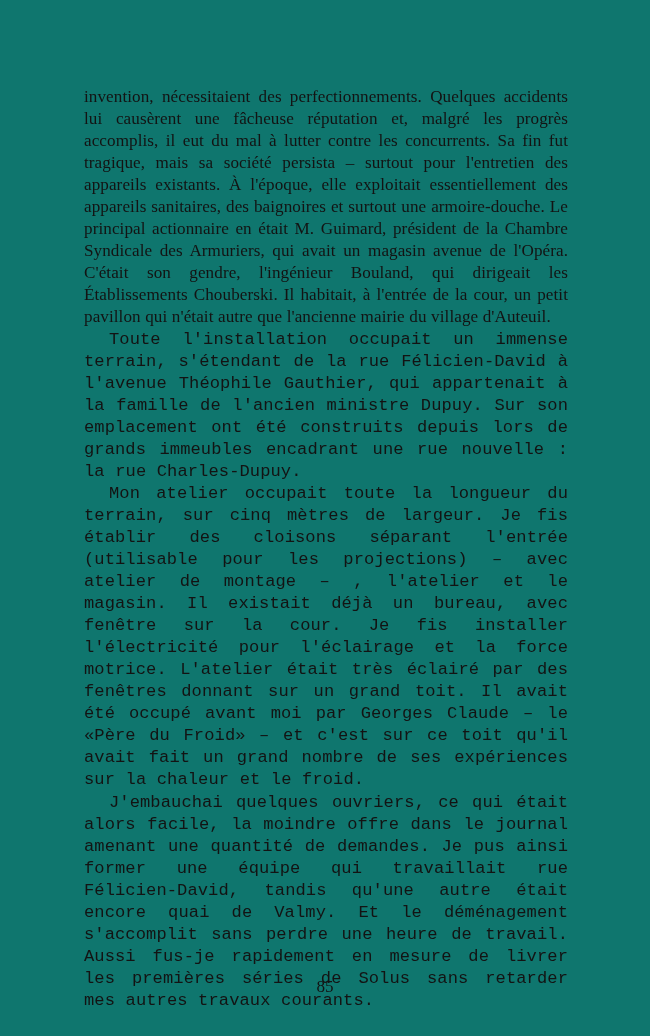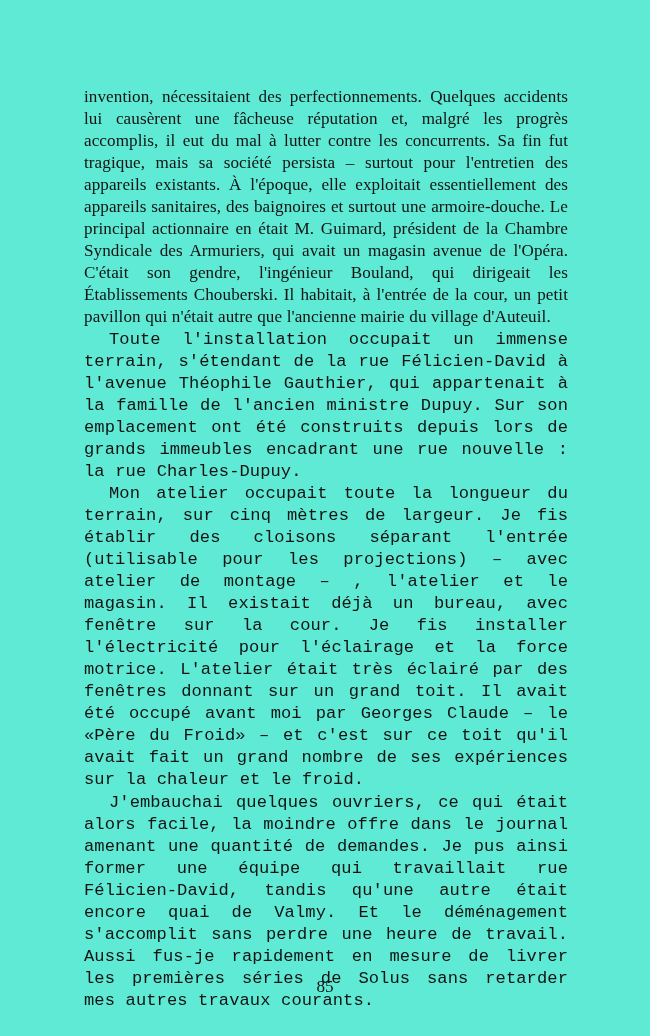--- a/index.html
+++ b/index.html
@@ -16,21 +16,21 @@
     font-family: "Liberation Serif", "DejaVu Serif", serif;
     color: #131313;
   }
 
   .page {
     position: absolute;
     left: 0;
     top: 0;
     width: 650px;
     height: 1036px;
-    background: #5eead4;
+    background: #0f766e;
   }
 
   .text-column {
     position: absolute;
     left: 84px;
     top: 86px;
     width: 484px;
   }
 
   .para {

